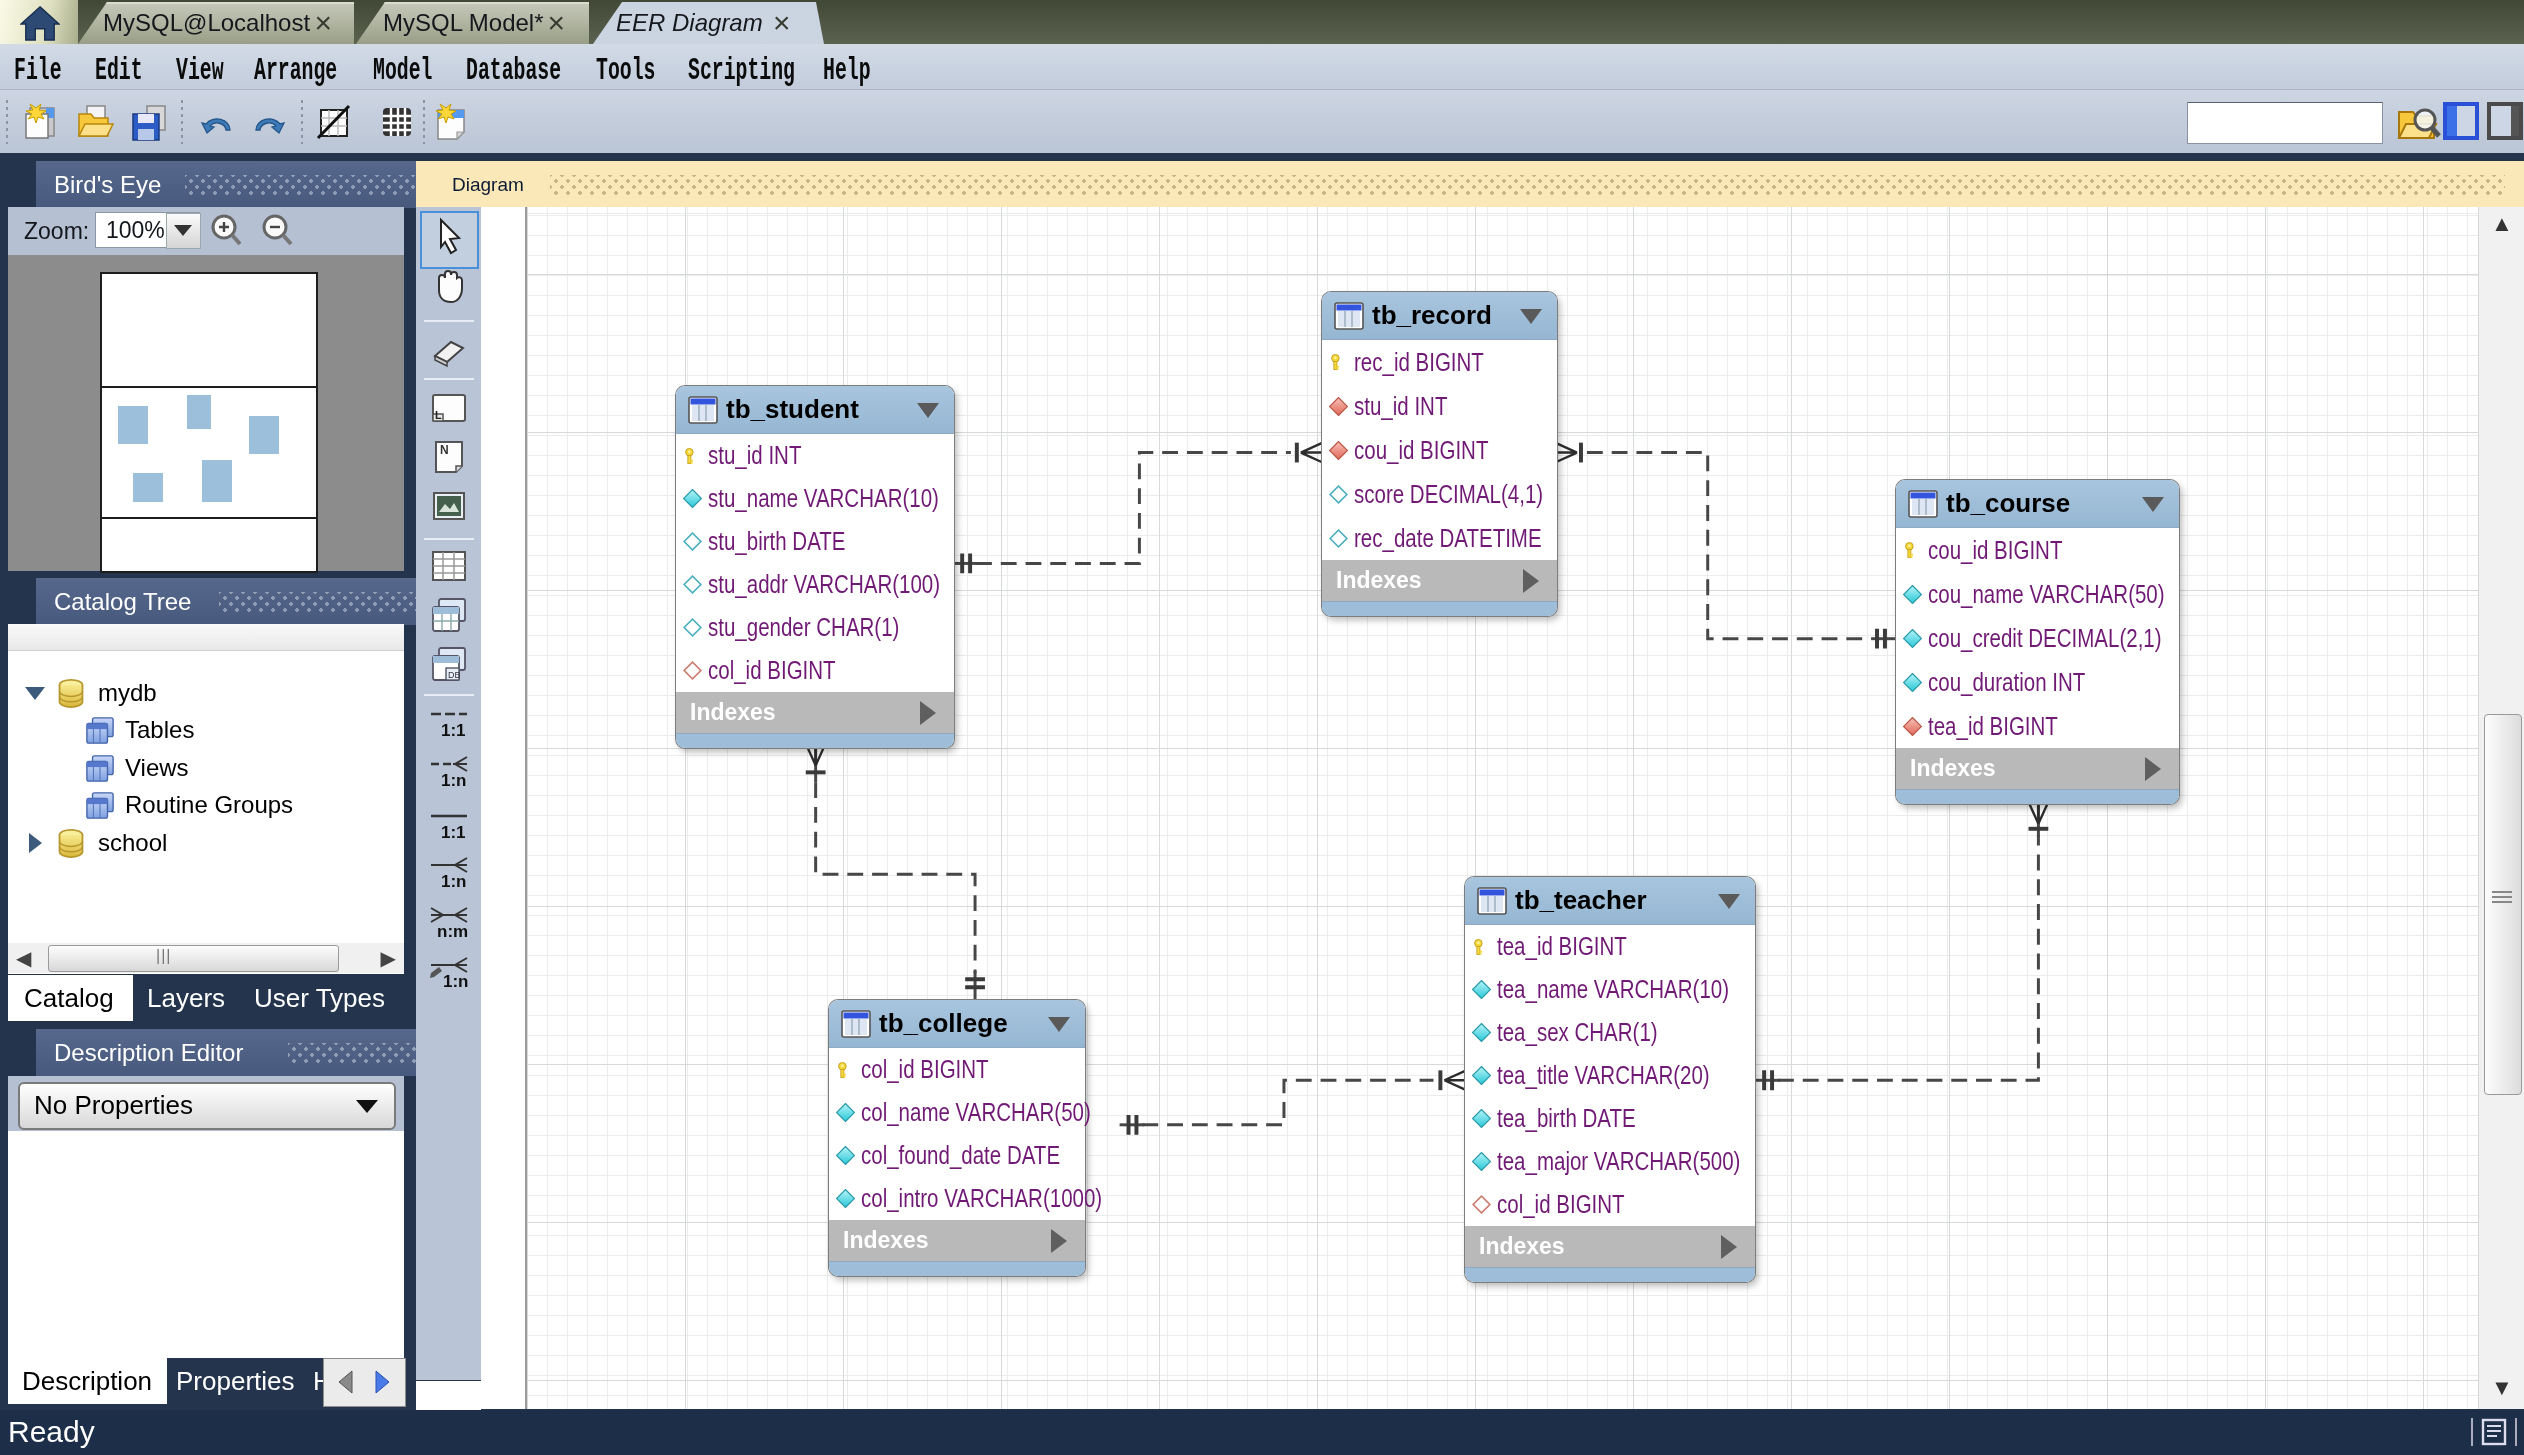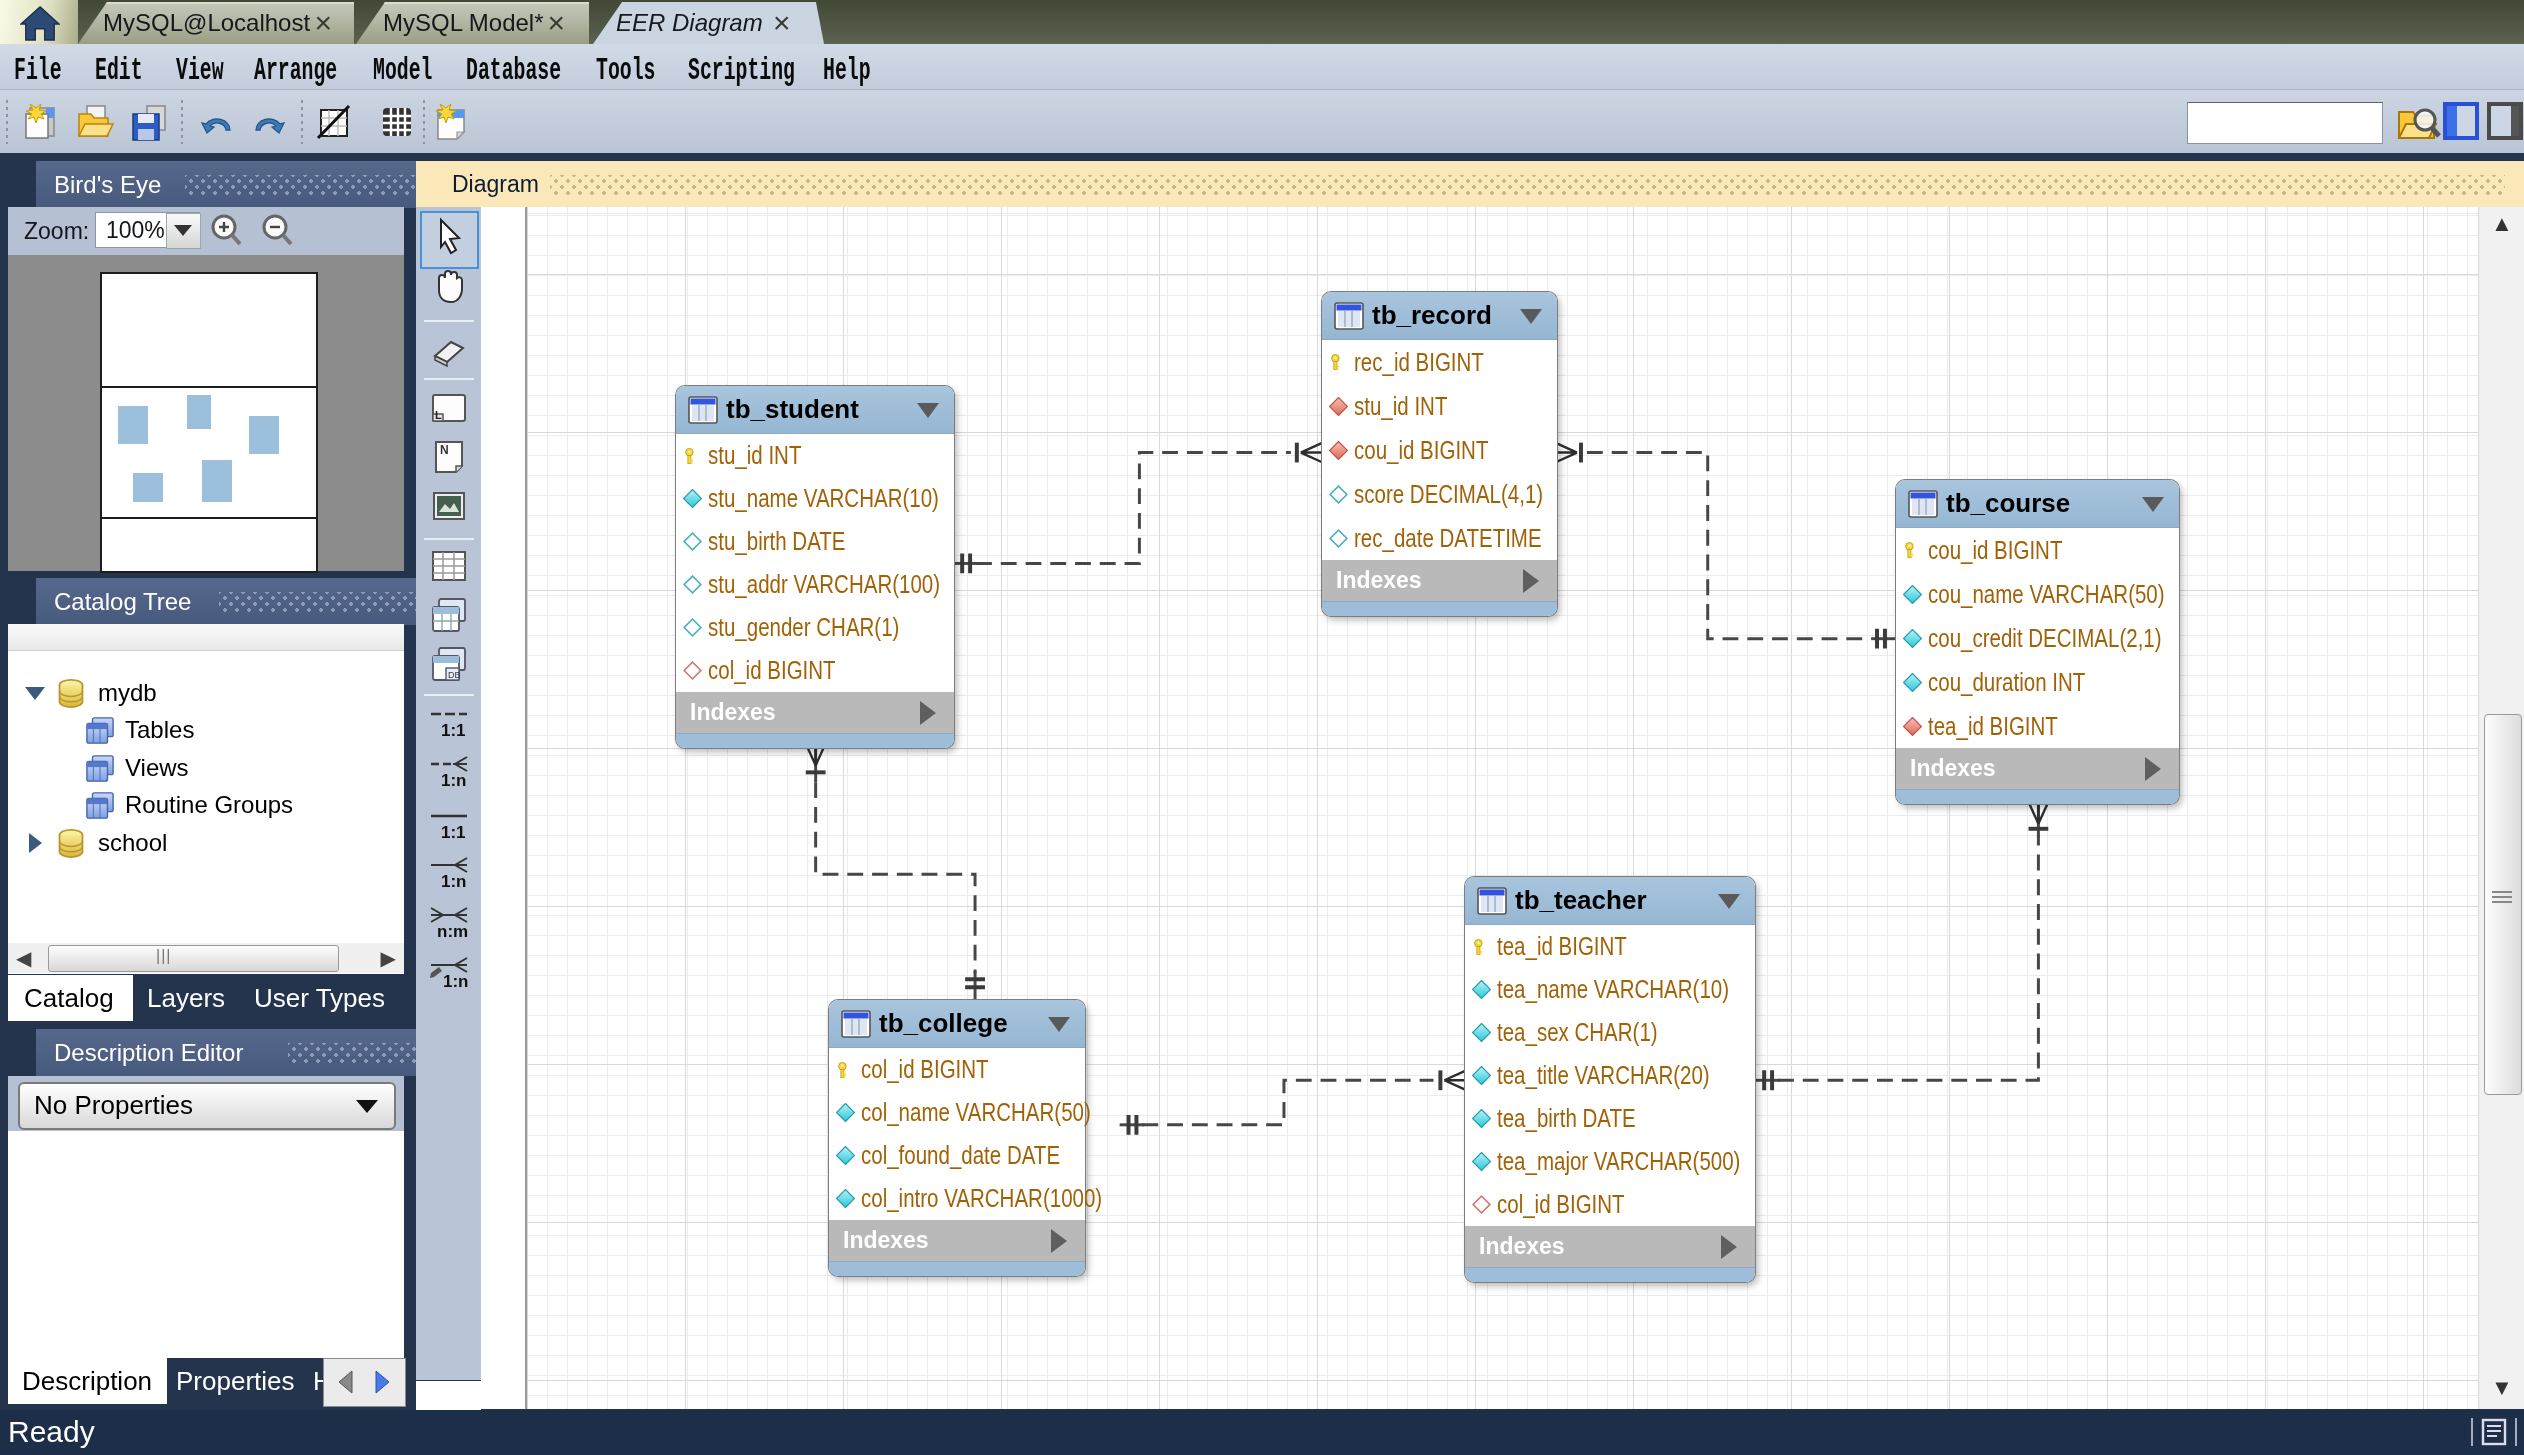--- a/index.html
+++ b/index.html
@@ -53,21 +53,21 @@
 
 
 #descsel{left:8px;top:923px;width:396px;height:55px;background:#b5c1d3;}
 #noselect{left:10px;top:6px;width:374px;height:44px;border:2px solid #7a7a7a;border-radius:6px;
  background:linear-gradient(#ffffff,#d8d8d8);font-size:26px;color:#000;line-height:42px;}
 #descwhite{left:8px;top:978px;width:396px;height:227px;background:#fff;}
 #dtabs{left:8px;top:1205px;width:396px;height:49px;}
 #arrowbox{position:absolute;left:315px;top:0;width:81px;height:47px;background:#ebebeb;border:1px solid #8d8d8d;}
 
 
-#diagbar{left:416px;top:8px;width:2109px;height:47px;background:#fbe8b8;color:#0d1b33;font-size:23px;line-height:47px;}
+#diagbar{left:416px;top:8px;width:2109px;height:47px;background:#fbe8b8;color:#0d1b33;font-size:19px;line-height:47px;}
 #diagbar .dots{background-image:radial-gradient(circle,rgba(160,140,90,.55) 1.6px,transparent 1.8px),radial-gradient(circle,rgba(160,140,90,.55) 1.6px,transparent 1.8px);background-size:12px 12px;background-position:0 0,6px 6px;}
 #strip{left:416px;top:54px;width:65px;height:1173px;background:#b9c5d6;}
 .stool{position:absolute;left:13px;width:40px;height:40px;}
 .ssep{position:absolute;left:8px;width:50px;height:2px;background:#e8edf3;}
 #canvas{left:481px;top:54px;width:1997px;height:1202px;background:#fff;overflow:hidden;}
 #pageline{position:absolute;left:44px;top:0;width:2px;height:1202px;background:#9b9b9b;}
 #grid{position:absolute;left:46px;top:0;width:1951px;height:1202px;
  background-image:
  repeating-linear-gradient(to right,#d8dada 0 1px,transparent 1px 158px),
  repeating-linear-gradient(to bottom,#d8dada 0 1px,transparent 1px 158px),
@@ -78,21 +78,21 @@
 #vthumb{position:absolute;left:5px;top:507px;width:36px;height:379px;background:linear-gradient(to right,#fdfdfd,#dcdcdc);border:1px solid #9a9a9a;border-radius:4px;}
 
 
 .ertable{position:absolute;border-radius:9px;background:#fff;
  box-shadow:0 0 0 1px #7d7d7d,3px 4px 7px rgba(0,0,0,.28);z-index:2;}
 .ethead{position:relative;height:47px;background:#9dbdd9;border-radius:9px 9px 0 0;
  display:flex;align-items:center;font-size:26px;font-weight:bold;color:#000;border-bottom:1px solid #8fa9c0;background:linear-gradient(#a9c5de,#95b6d2);}
 .ethead .tri{position:absolute;right:15px;top:17px;width:0;height:0;
  border-left:11px solid transparent;border-right:11px solid transparent;border-top:15px solid #5a5a5a;}
 .erows{background:#fff;}
-.erow{height:43px;display:flex;align-items:center;font-size:25px;color:#a16207;white-space:nowrap;}
+.erow{height:43px;display:flex;align-items:center;font-size:25px;color:#701a75;white-space:nowrap;}
 .erow span{display:inline-block;transform:scaleX(.82);transform-origin:0 50%;}
 .eidx{height:41px;background:#b9b9b9;color:#fff;font-weight:bold;font-size:23px;
  display:flex;align-items:center;position:relative;}
 .eidx .tri{position:absolute;right:18px;top:9px;width:0;height:0;
  border-top:12px solid transparent;border-bottom:12px solid transparent;border-left:16px solid #5f5f5f;}
 .efoot{height:14px;background:#9dbdd9;border-radius:0 0 9px 9px;border-top:1px solid #8fa9c0;}
 .icn{width:30px;height:30px;margin:0 10px 0 12px;flex:0 0 30px;}
 
 
 #statusbar{left:0;top:1410px;width:2525px;height:46px;background:#1d2e49;color:#fff;font-size:28px;}

